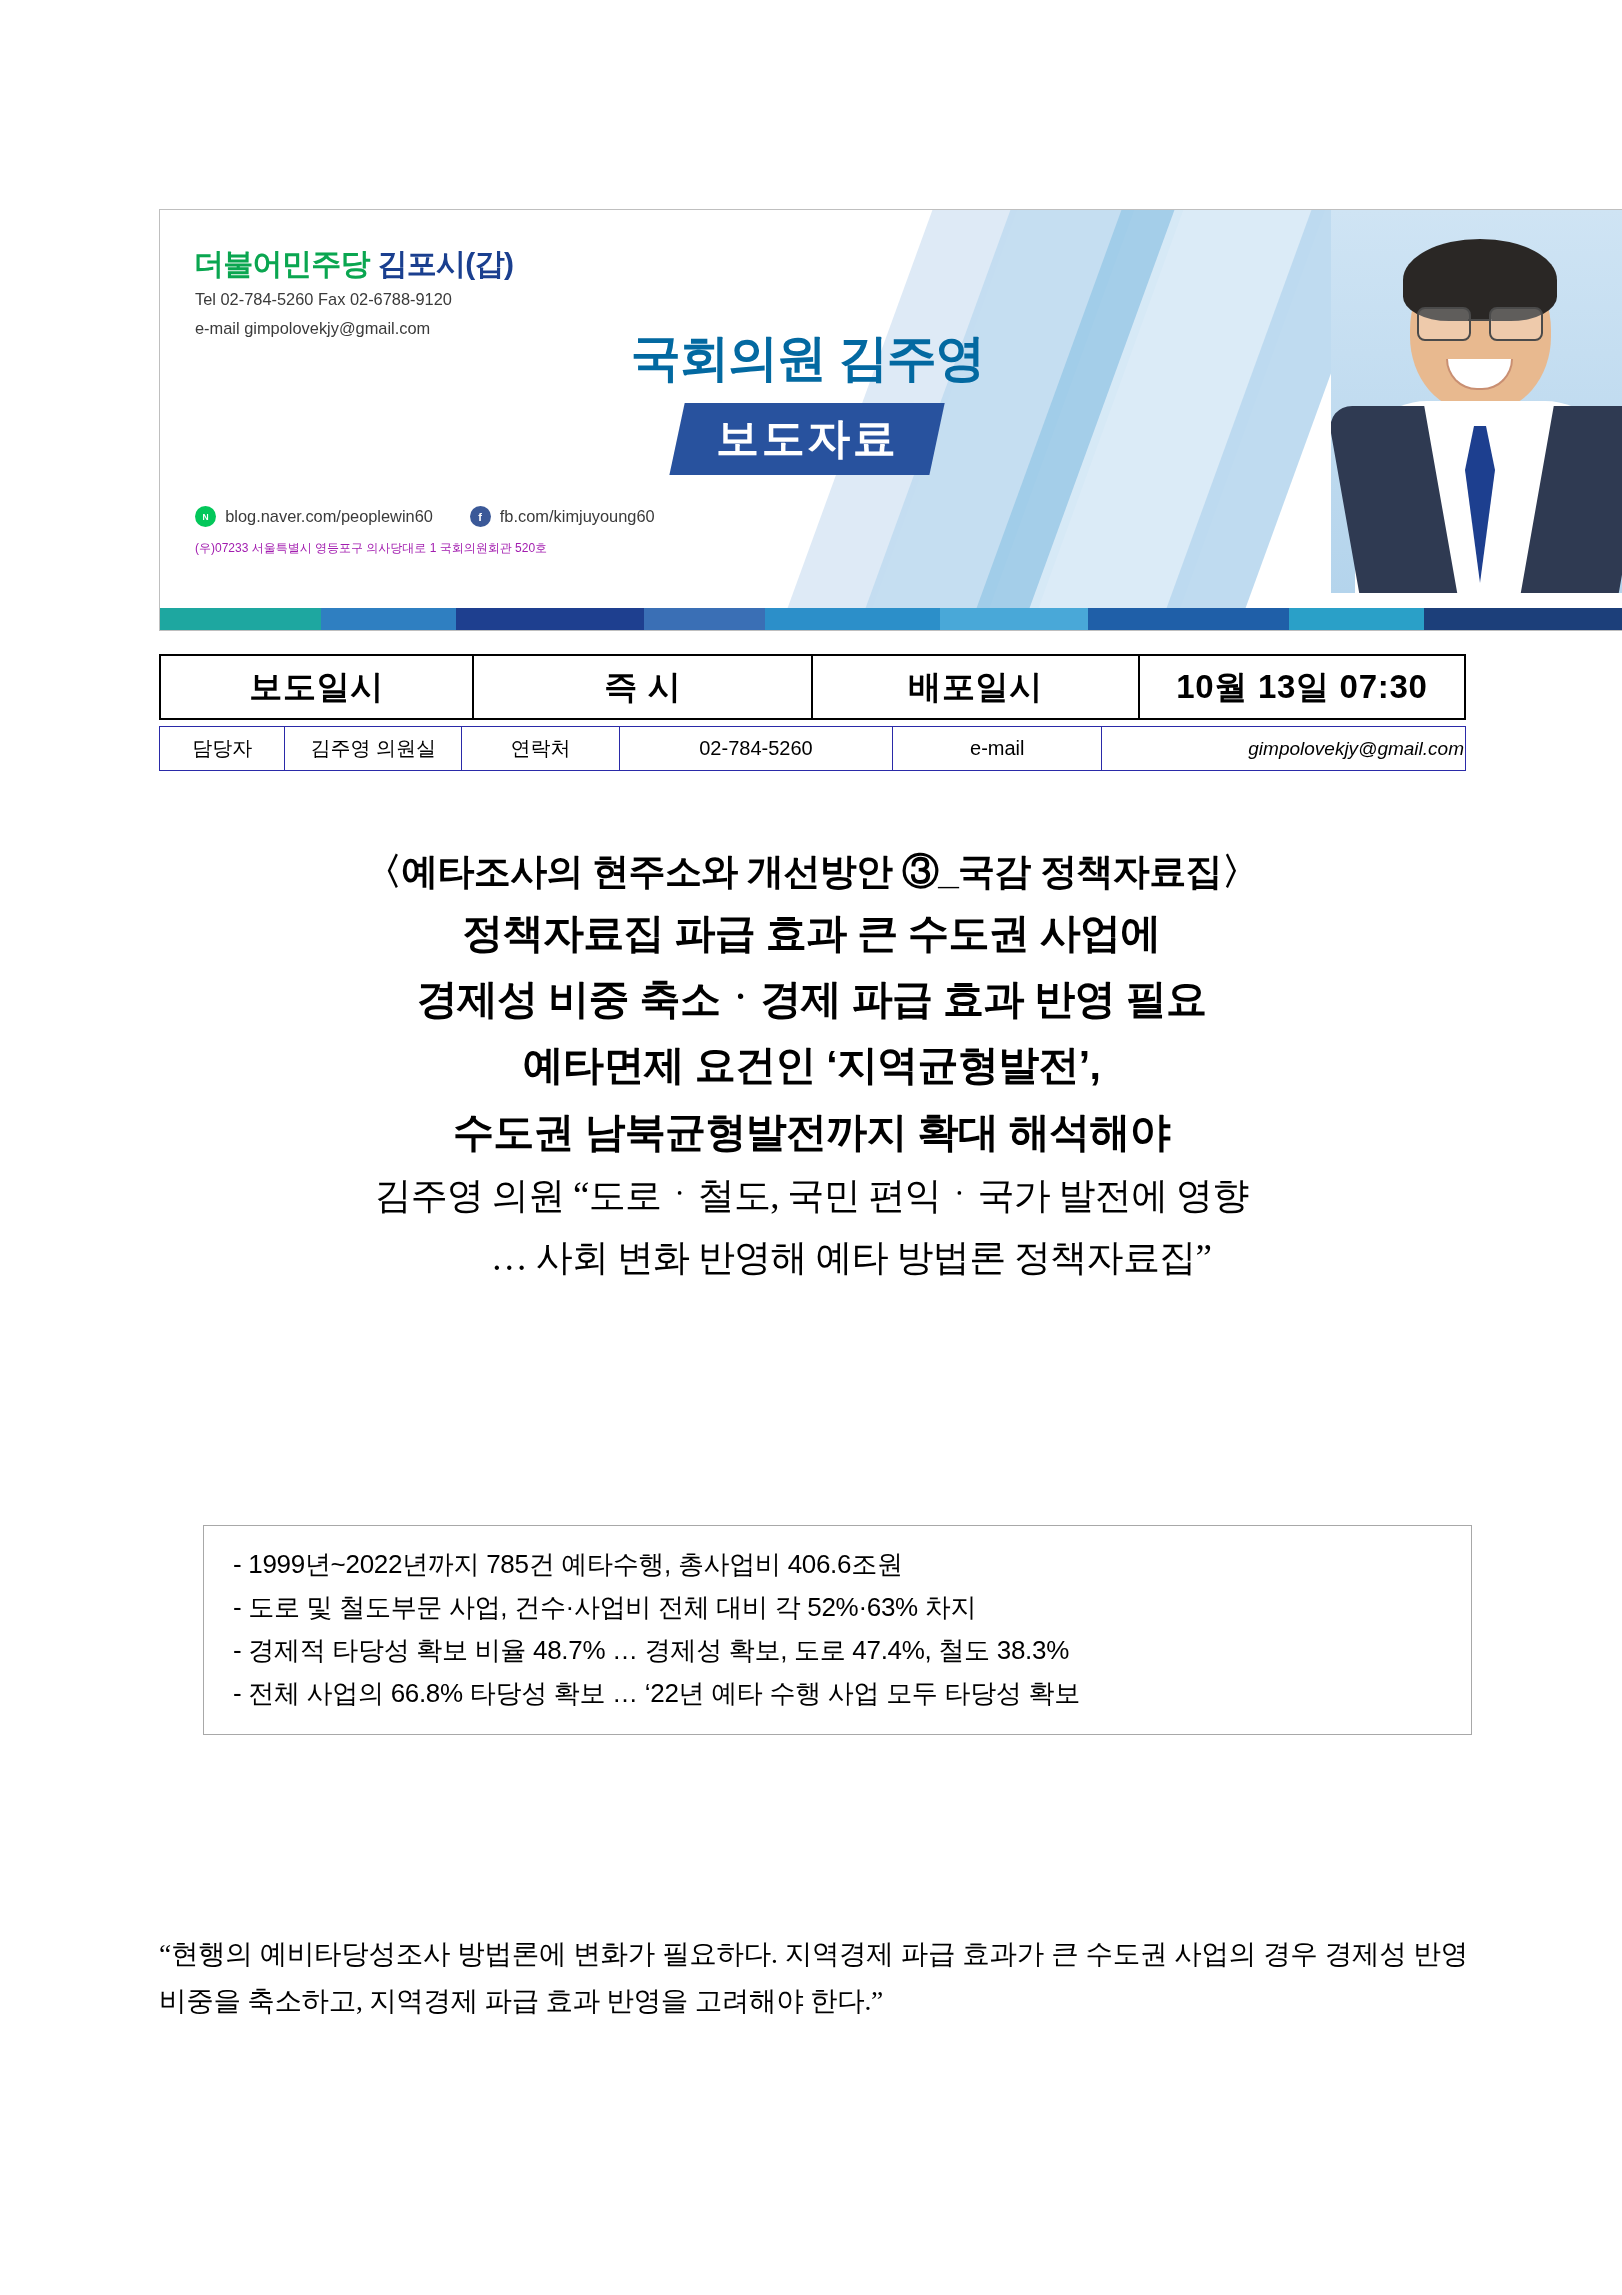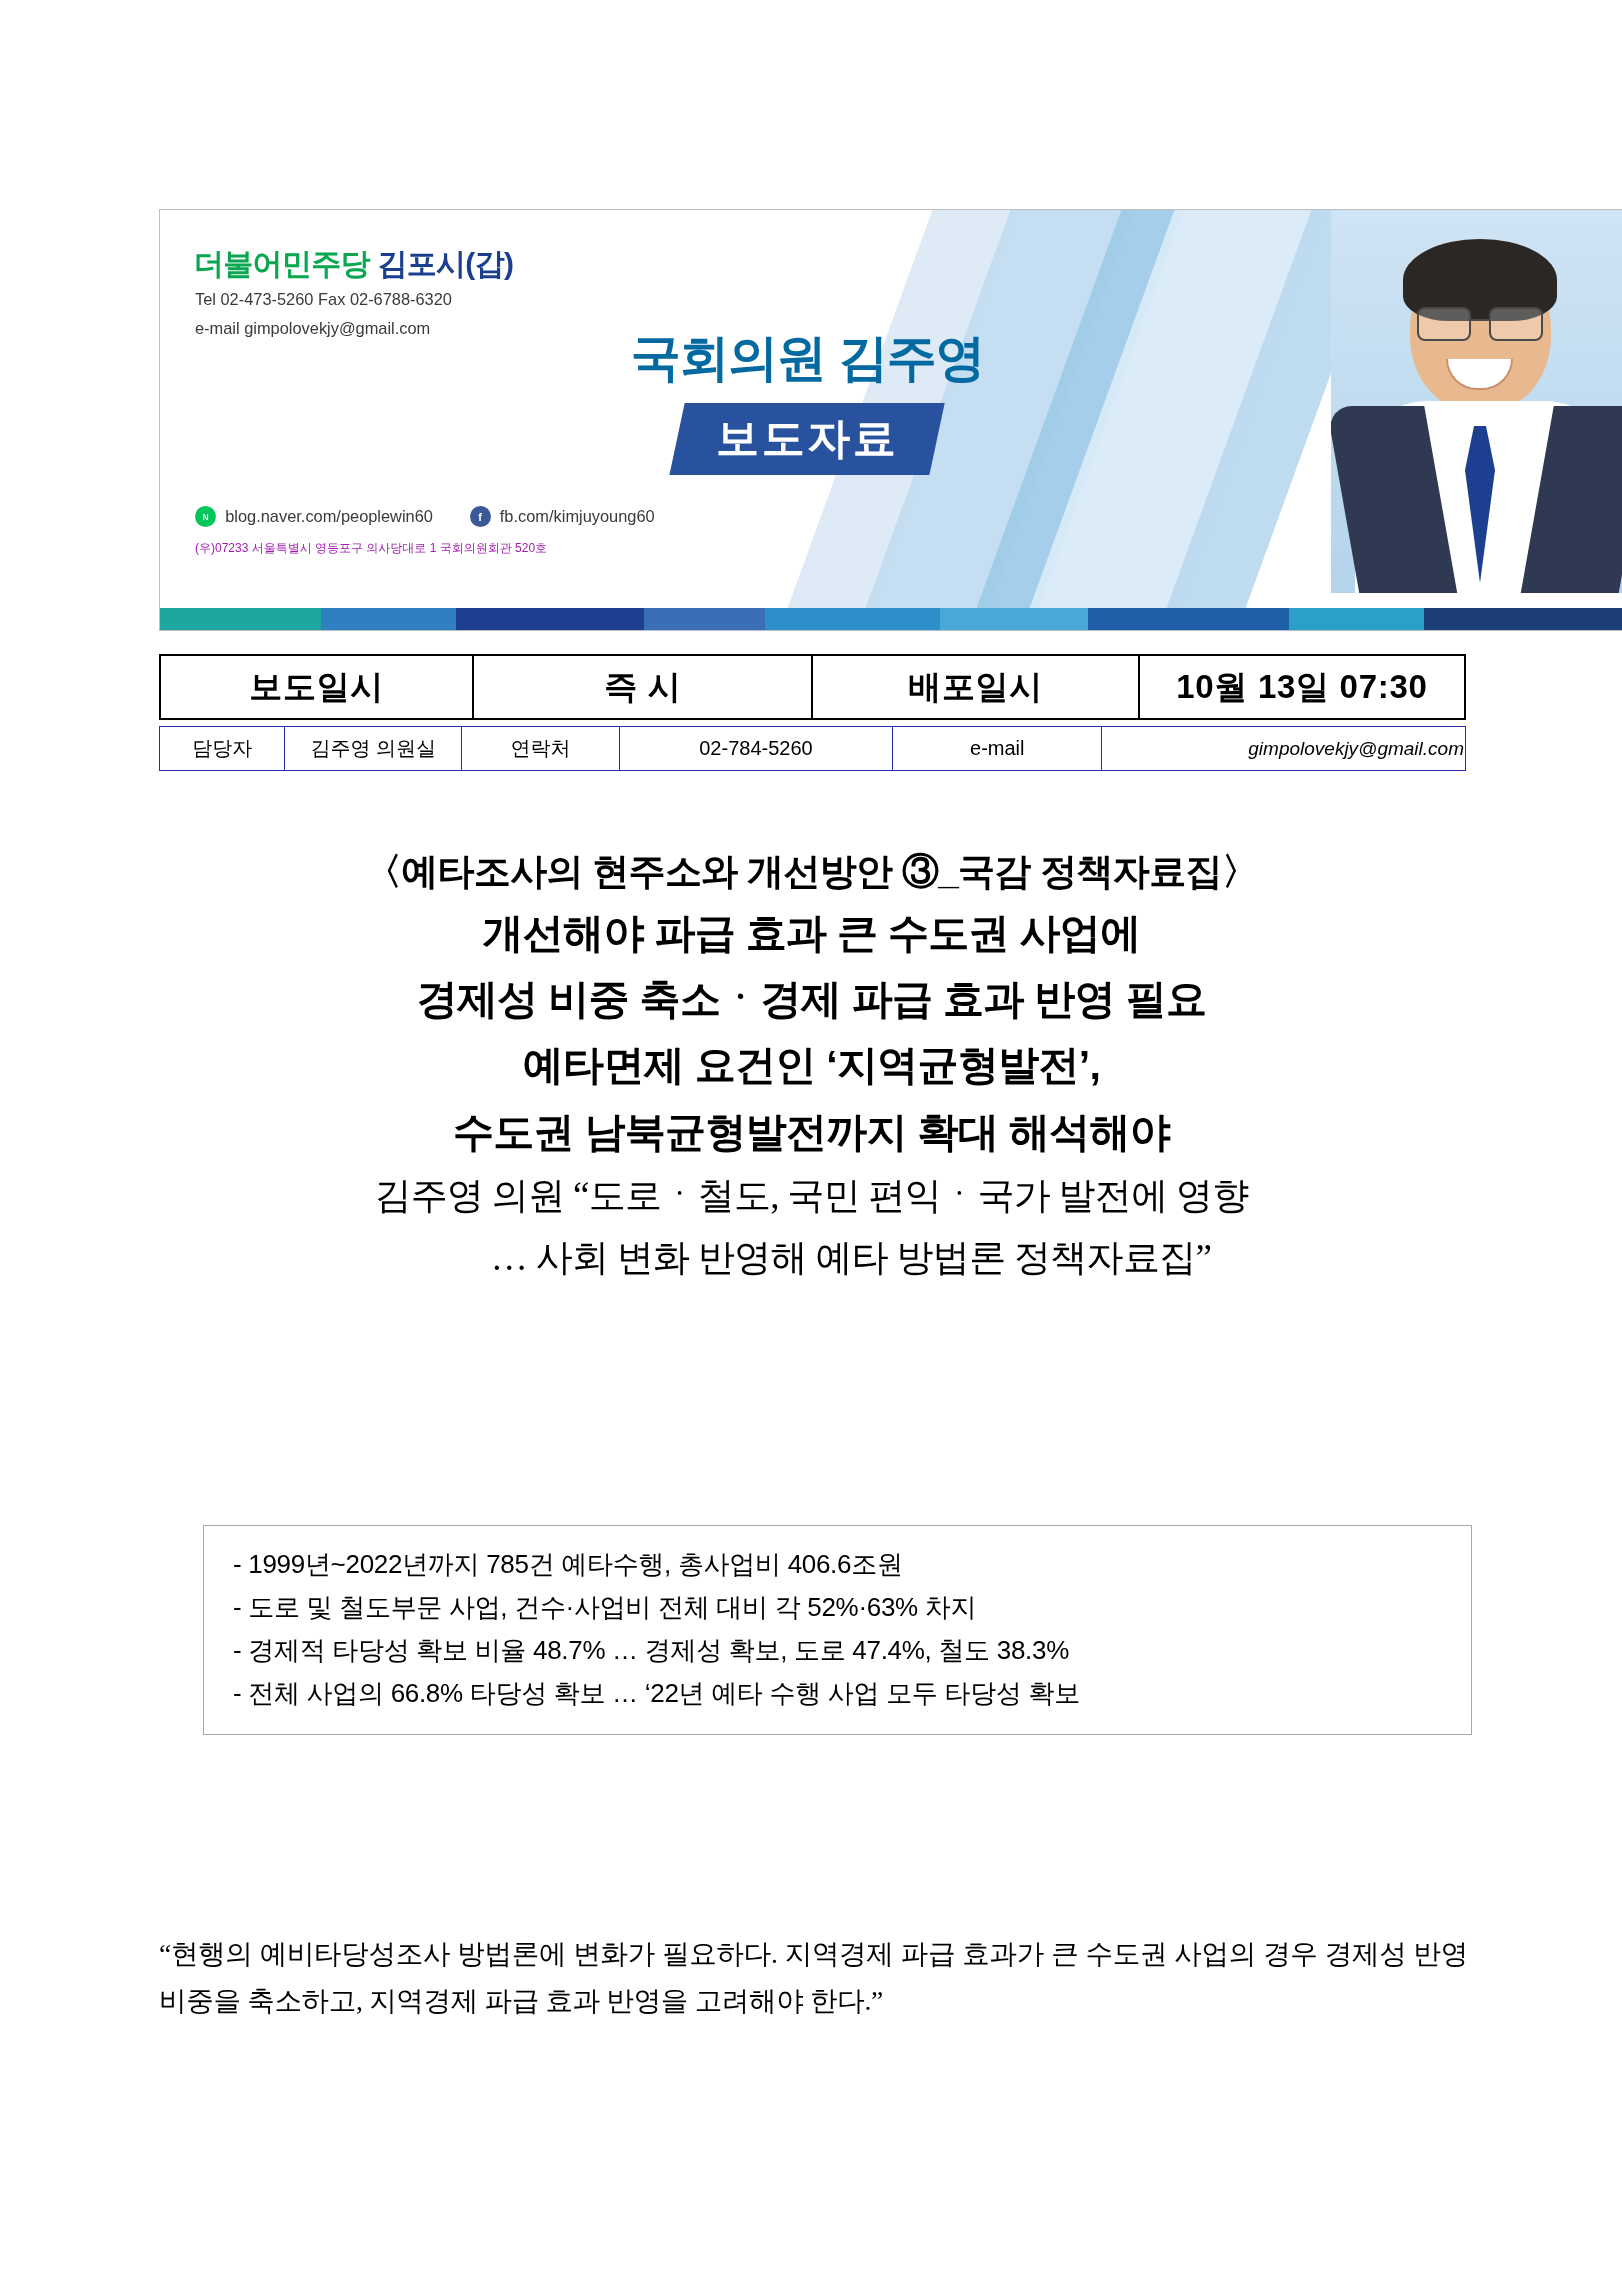--- a/index.html
+++ b/index.html
@@ -370,21 +370,21 @@
       <div class="jacket-l"></div>
       <div class="jacket-r"></div>
       <div class="tie"></div>
     </div>
 
     <div class="party-name">
       <span class="green">더불어민주당</span>
       <span class="blue">김포시(갑)</span>
     </div>
 
-    <div class="contact-line l1">Tel 02-473-5260    Fax 02-6788-6320</div>
+    <div class="contact-line l1">Tel 02-784-5260    Fax 02-6788-9120</div>
     <div class="contact-line l2">e-mail gimpolovekjy@gmail.com</div>
 
     <div class="title-block">
       <span class="title-main">국회의원 김주영</span>
       <span class="title-sub-wrap">
         <span class="title-sub">보도자료</span>
       </span>
     </div>
 
     <div class="sns-row">
@@ -429,21 +429,21 @@
       <td style="width:12%">연락처</td>
       <td style="width:21%">02-784-5260</td>
       <td style="width:16%">e-mail</td>
       <td style="width:28%" class="email-val">gimpolovekjy@gmail.com</td>
     </tr>
   </tbody>
     </table>
 
   <div class="headline">
     <div class="h-kicker">〈예타조사의 현주소와 개선방안 ③_국감 정책자료집〉</div>
-    <div class="h-big">개선해야 파급 효과 큰 수도권 사업에</div>
+    <div class="h-big">정책자료집 파급 효과 큰 수도권 사업에</div>
     <div class="h-big">경제성 비중 축소ㆍ경제 파급 효과 반영 필요</div>
     <div class="h-big">예타면제 요건인 ‘지역균형발전’,</div>
     <div class="h-big">수도권 남북균형발전까지 확대 해석해야</div>
     <div class="h-quote">김주영 의원 “도로ㆍ철도, 국민 편익ㆍ국가 발전에 영향</div>
     <div class="h-quote-2">… 사회 변화 반영해 예타 방법론 정책자료집”</div>
   </div>
 
   <div class="bullet-box">
     <div class="bl">- 1999년~2022년까지 785건 예타수행, 총사업비 406.6조원</div>
     <div class="bl">- 도로 및 철도부문 사업, 건수·사업비 전체 대비 각 52%·63% 차지</div>

